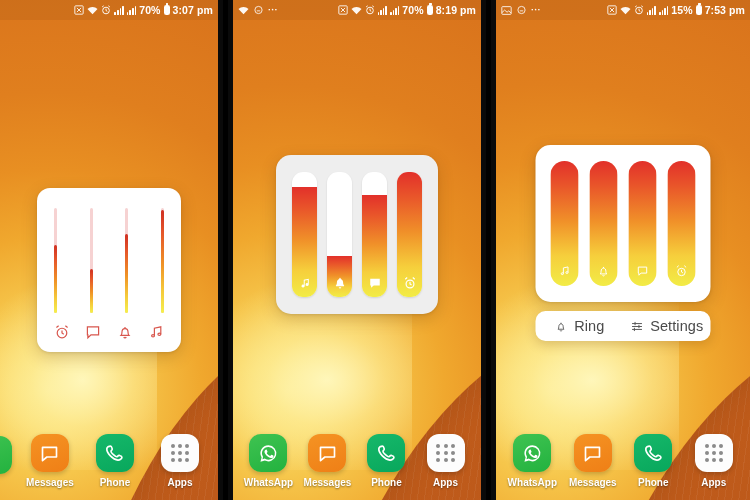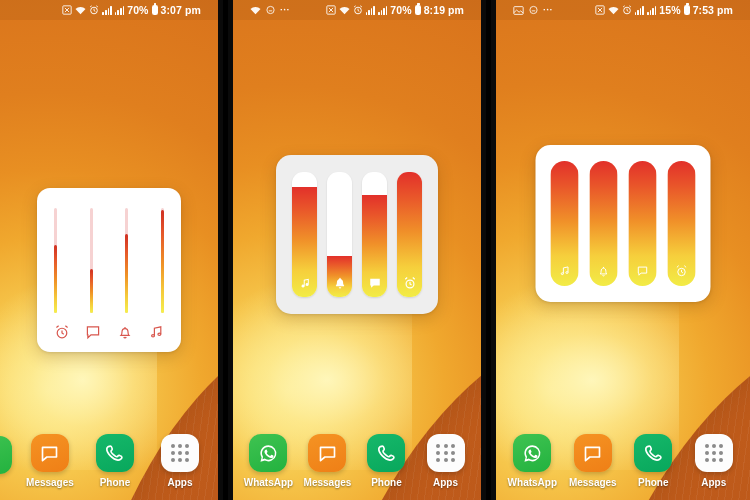--- a/index.html
+++ b/index.html
@@ -60,21 +60,21 @@
     width:90%; height:40%;
     background:radial-gradient(ellipse at 62% 55%, rgba(255,248,190,0.95) 0%, rgba(255,240,160,0.55) 30%, rgba(255,230,140,0) 68%);
     pointer-events:none;
   }
 
   
   .statusbar {
     position:relative; z-index:6;
     height:20px;
     display:flex; align-items:center;
-    padding:0 17px;
+    padding:0 5px;
     color:#fff;
     font-size:10.5px;
     font-weight:bold;
     letter-spacing:.1px;
     background:rgba(0,0,0,0.06);
   }
   .sb-left { display:flex; align-items:center; gap:4px; flex:1; min-width:0; }
   .sb-right { display:flex; align-items:center; gap:3px; white-space:nowrap; }
   .sb-ico { font-size:9.5px; line-height:1; opacity:.95; display:inline-block; }
   .sb-ico svg { display:block; }
@@ -583,20 +583,40 @@
             <div class="c-ico">
               <svg viewBox="0 0 20 20" fill="none" stroke="currentColor" stroke-width="1.4">
                   <circle cx="10" cy="11.4" r="5.3"></circle>
                   <path d="M10 8.4v3l2 1.3M3.4 4.8 6 2.4M16.6 4.8 14 2.4"></path>
                 </svg>
             </div>
           </div>
         </div>
       </div>
 
+      <div class="c-bottom">
+        <div class="c-btn">
+          <span>
+            <svg viewBox="0 0 20 20" fill="none" stroke="currentColor" stroke-width="1.4">
+                <path d="M5.4 14.2c1-1 1.2-1.9 1.2-3.9 0-2.5 1.4-4.4 3.4-4.4s3.4 1.9 3.4 4.4c0 2 .2 2.9 1.2 3.9z"></path>
+                <path d="M8.6 16a1.45 1.45 0 0 0 2.8 0M10 5.9V4.2"></path>
+              </svg>
+          </span>
+          <span class="lab">Ring</span>
+        </div>
+        <div class="c-btn">
+          <span>
+            <svg viewBox="0 0 20 20" fill="none" stroke="currentColor" stroke-width="1.5" stroke-linecap="round">
+                <path d="M3 5.5h14M3 10h14M3 14.5h14"></path>
+                <path d="M7 3.6v3.8M13 8.1v3.8M6 12.6v3.8"></path>
+              </svg>
+          </span>
+          <span class="lab">Settings</span>
+        </div>
+      </div>
     </div>
 
     <div class="dock">
       <div class="app">
         <div class="sq wa">
           <svg viewBox="0 0 24 24" width="23" height="23" fill="#fff">
               <path d="M12 3.4a8.4 8.4 0 0 0-7.2 12.8L3.6 20.6l4.6-1.2A8.4 8.4 0 1 0 12 3.4zm0 1.7a6.7 6.7 0 1 1-3.5 12.4l-.3-.2-2.5.65.66-2.45-.2-.3A6.7 6.7 0 0 1 12 5.1z"></path>
               <path d="M9.3 8c-.2 0-.5 0-.7.35-.25.35-.8.8-.8 1.9s.82 2.2.93 2.35c.1.15 1.6 2.6 4 3.5 1.95.75 2.35.6 2.78.56.42-.04 1.37-.55 1.56-1.1.2-.54.2-1 .14-1.1-.06-.1-.22-.16-.46-.28-.24-.12-1.37-.67-1.58-.75-.2-.08-.36-.12-.5.12-.15.24-.58.75-.7.9-.14.15-.26.17-.5.05-.24-.12-1-.37-1.9-1.17-.7-.63-1.17-1.4-1.3-1.63-.13-.24-.02-.37.1-.49.1-.11.24-.28.36-.42.12-.14.16-.24.24-.4.08-.16.04-.3-.02-.42-.06-.12-.5-1.27-.7-1.73-.18-.44-.36-.38-.5-.39z"></path>
             </svg>
         </div>

